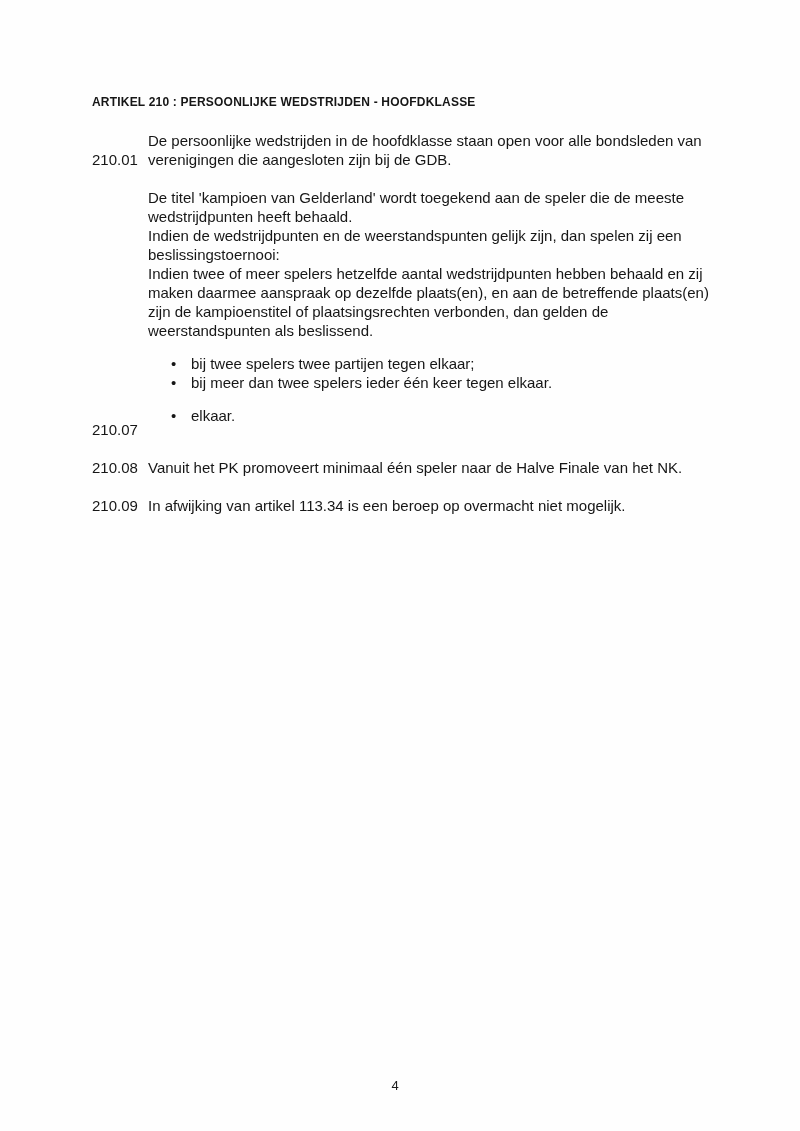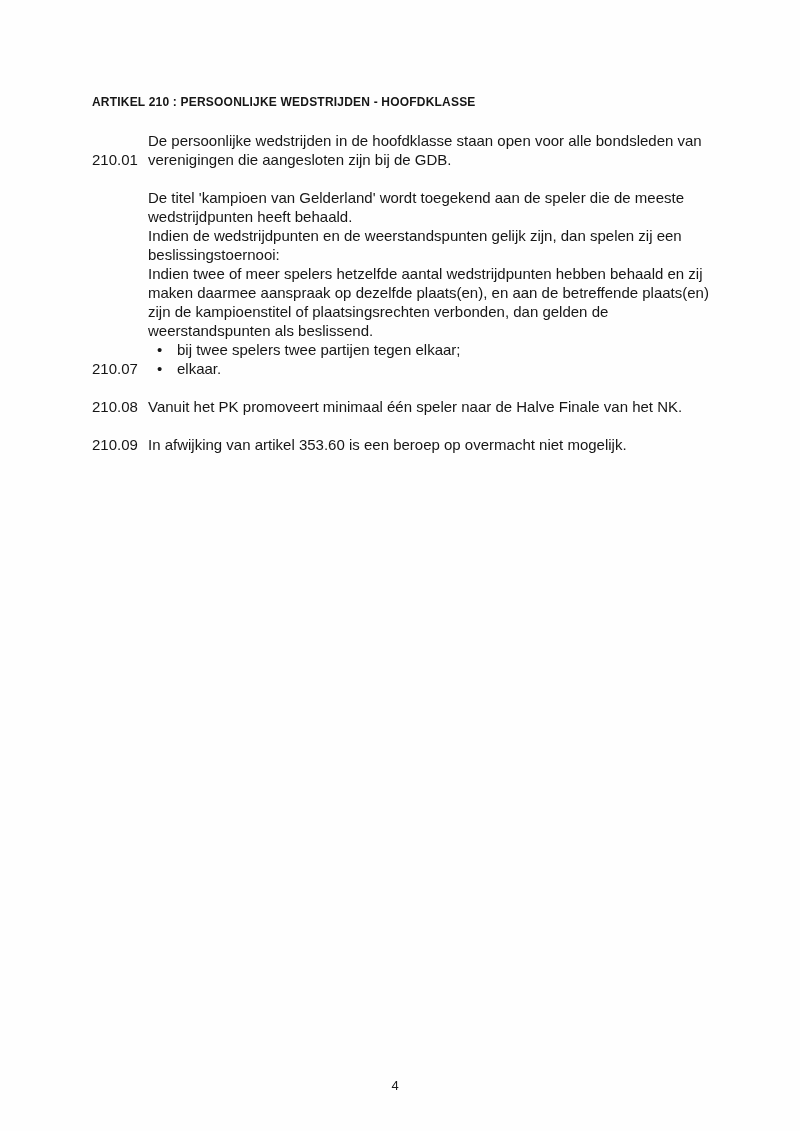--- a/index.html
+++ b/index.html
@@ -46,21 +46,21 @@
     flex: 0 0 56px;
   }
   .art-body {
     width: 566px;
     flex: 1 1 auto;
   }
   .art-body p {
     margin: 0;
   }
   .art-body ul {
-    margin: 0;
+    margin: 14px;
     padding: 0 0 0 29px;
     list-style: none;
   }
   .art-body li {
     position: relative;
   }
   .art-body li::before {
     content: "\2022";
     position: absolute;
     left: -20px;
@@ -97,37 +97,38 @@
 
 
     <div class="article">
       <div class="art-num">210.07</div>
       <div class="art-body">
         <p>De titel 'kampioen van Gelderland' wordt toegekend aan de speler die de meeste wedstrijdpunten heeft behaald.</p>
         <p>Indien de wedstrijdpunten en de weerstandspunten gelijk zijn, dan spelen zij een beslissingstoernooi:</p>
         <p>Indien twee of meer spelers hetzelfde aantal wedstrijdpunten hebben behaald en zij maken daarmee aanspraak op dezelfde plaats(en), en aan de betreffende plaats(en) zijn de kampioenstitel of plaatsingsrechten verbonden, dan gelden de weerstandspunten als beslissend.</p>
         <ul>
           <li>bij twee spelers twee partijen tegen elkaar;</li>
+          <li>bij meer dan twee spelers ieder één keer tegen elkaar.</li>
         </ul>
         <ul>
           <li>elkaar.</li>
         </ul>
       </div>
     </div>
 
     <div class="article">
       <div class="art-num">210.08</div>
       <div class="art-body">
         <p>Vanuit het PK promoveert minimaal één speler naar de Halve Finale van het NK.</p>
       </div>
     </div>
 
     <div class="article">
       <div class="art-num">210.09</div>
       <div class="art-body">
-        <p>In afwijking van artikel 353.60 is een beroep op overmacht niet mogelijk.</p>
+        <p>In afwijking van artikel 113.34 is een beroep op overmacht niet mogelijk.</p>
       </div>
     </div>
 
   </div>
 
   <div class="page-footer">4</div>
 </div>
 
 </body></html>

